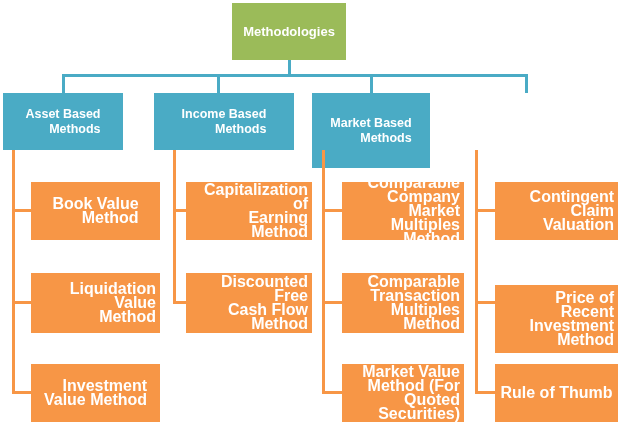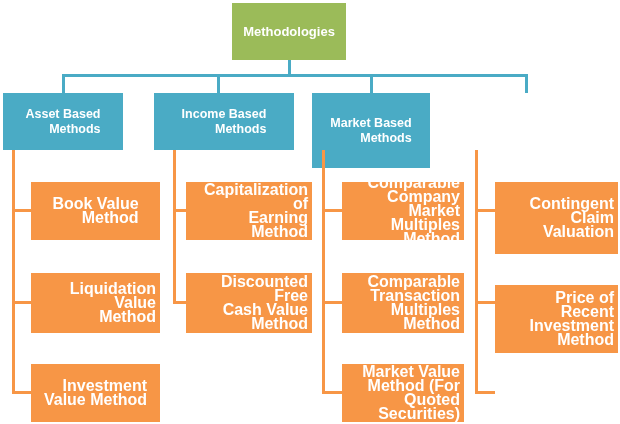--- a/index.html
+++ b/index.html
@@ -79,43 +79,46 @@
     <span>Investment
 Value Method</span>
   </div>
 
   <div class="box child" style="left:186px;top:182px;width:126px;height:58px">
     <span>Capitalization of
 Earning Method</span>
   </div>
   <div class="box child" style="left:186px;top:273px;width:126px;height:60px">
     <span>Discounted Free
-Cash Value
+Cash Flow
 Method</span>
   </div>
 
   <div class="box child" style="left:342px;top:182px;width:122px;height:58px">
     <span>Comparable
 Company Market
 Multiples Method</span>
   </div>
   <div class="box child" style="left:342px;top:273px;width:122px;height:60px">
     <span>Comparable
 Transaction
 Multiples Method</span>
   </div>
   <div class="box child" style="left:342px;top:364px;width:122px;height:58px">
     <span>Market Value
 Method (For
 Quoted Securities)</span>
   </div>
 
-  <div class="box child" style="left:495px;top:182px;width:123px;height:72px">
+  <div class="box child" style="left:495px;top:182px;width:123px;height:58px">
     <span>Contingent Claim
 Valuation</span>
   </div>
   <div class="box child" style="left:495px;top:285px;width:123px;height:68px">
     <span>Price of Recent
 Investment
 Method</span>
   </div>
+  <div class="box child" style="left:495px;top:364px;width:123px;height:58px">
+    <span>Rule of Thumb</span>
+  </div>
 
 </div>
 
 </body></html>

